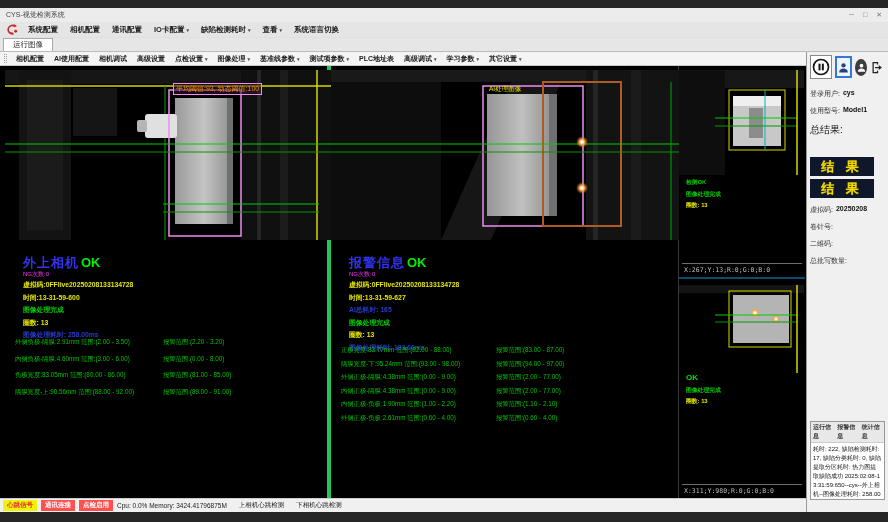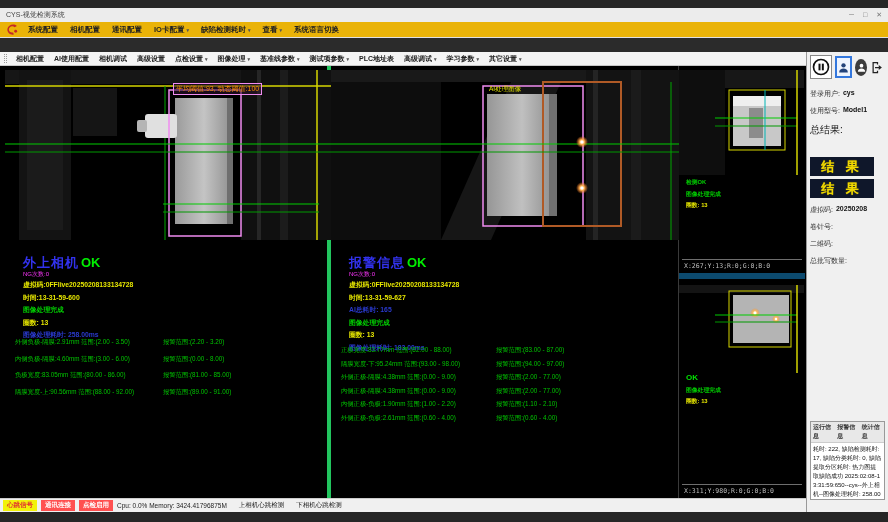--- a/index.html
+++ b/index.html
@@ -6,21 +6,21 @@
   body { background:#555; font-family:"Liberation Sans", sans-serif; }
   .app { position:relative; width:888px; height:522px; background:#2b2b2b; overflow:hidden; }
 
   
   .strip-top { position:absolute; top:0; left:0; right:0; height:8px; background:#262626; }
   .titlebar { position:absolute; top:8px; left:0; right:0; height:14px; background:#ececec;
               display:flex; align-items:center; padding:0 6px; font-size:7px; color:#444; }
   .win-controls { margin-left:auto; display:flex; gap:9px; color:#777; font-size:7px; }
   .win-controls span { cursor:default; }
 
-  .menubar { position:absolute; top:22px; left:0; right:0; height:16px; background:#eab308;
+  .menubar { position:absolute; top:22px; left:0; right:0; height:16px; background:#e5e5e5;
              display:flex; align-items:center; padding-left:5px; border-bottom:1px solid #e0e0e0; }
   .logo { width:14px; height:14px; margin-right:3px; display:flex; align-items:center; justify-content:center; }
   .menu-item { font-size:7.5px; font-weight:700; color:#222; padding:0 6px; display:flex; align-items:center; gap:2px; }
   .arrow { font-size:5px; color:#555; }
 
   .tabstrip { position:absolute; top:38px; left:0; right:0; height:14px; background:#e6e6e6; border-bottom:1px solid #bbb; display:flex; align-items:flex-end; }
   .tab-active { margin-left:3px; height:13px; background:#fff; border:1px solid #aaa; border-bottom:none;
                 font-size:7.5px; color:#222; padding:0 9px; display:flex; align-items:center; }
 
   .toolbar { position:absolute; top:52px; left:0; width:806px; height:14px; background:#f4f4f4;
@@ -28,21 +28,21 @@
   .grip { width:3px; height:9px; border-left:1px dotted #999; border-right:1px dotted #999; margin-right:4px; }
   .tool-item { font-size:7px; font-weight:700; color:#222; padding:0 5px; display:flex; align-items:center; gap:2px; }
 
   
   .main { position:absolute; top:66px; left:0; width:806px; height:432px; background:#000;
           display:flex; padding-left:5px; }
   .panel { position:relative; height:100%; }
   .p-left  { width:326px; border-right:4px solid #22c55e; }
   .p-mid   { width:348px; border-right:1px solid #3a3a3a; }
   .p-side  { width:126px; display:flex; flex-direction:column; }
-  .p-s1 { position:relative; height:213px; border-bottom:6px solid #0c4a6e; }
+  .p-s1 { position:relative; height:213px; border-bottom:2px solid #0c4a6e; }
   .p-s2 { position:relative; flex:1; }
 
   .cam-img { position:absolute; top:4px; left:0; }
   .overlay-label { position:absolute; top:13px; left:168px; border:1px solid #f08cf0;
                    background:rgba(45,20,45,.55); color:#ff9000; font-size:7px; padding:0 2px; white-space:nowrap; }
   .ai-label { position:absolute; top:15px; left:158px; color:#e6e600; font-size:6.5px; white-space:nowrap; }
 
   .cam-title { position:absolute; top:188px; left:18px; font-size:13px; font-weight:700; color:#3232ee; letter-spacing:1px; white-space:nowrap; }
   .cam-title .ok { color:#00ee00; margin-left:2px; letter-spacing:0; }
   .ng-line { position:absolute; top:204px; left:18px; font-size:6px; color:#ff35ff; }
@@ -136,20 +136,23 @@
       </span>
     <span class="menu-item">
         <span>查看</span>
         <span class="arrow">▾</span>
       </span>
     <span class="menu-item">
         <span>系统语言切换</span>
       </span>
   </div>
 
+  <div class="tabstrip">
+    <span class="tab-active">运行图像</span>
+  </div>
 
   <div class="toolbar">
     <span class="grip"></span>
     <span class="tool-item">
         <span>相机配置</span>
       </span>
     <span class="tool-item">
         <span>AI使用配置</span>
       </span>
     <span class="tool-item">

